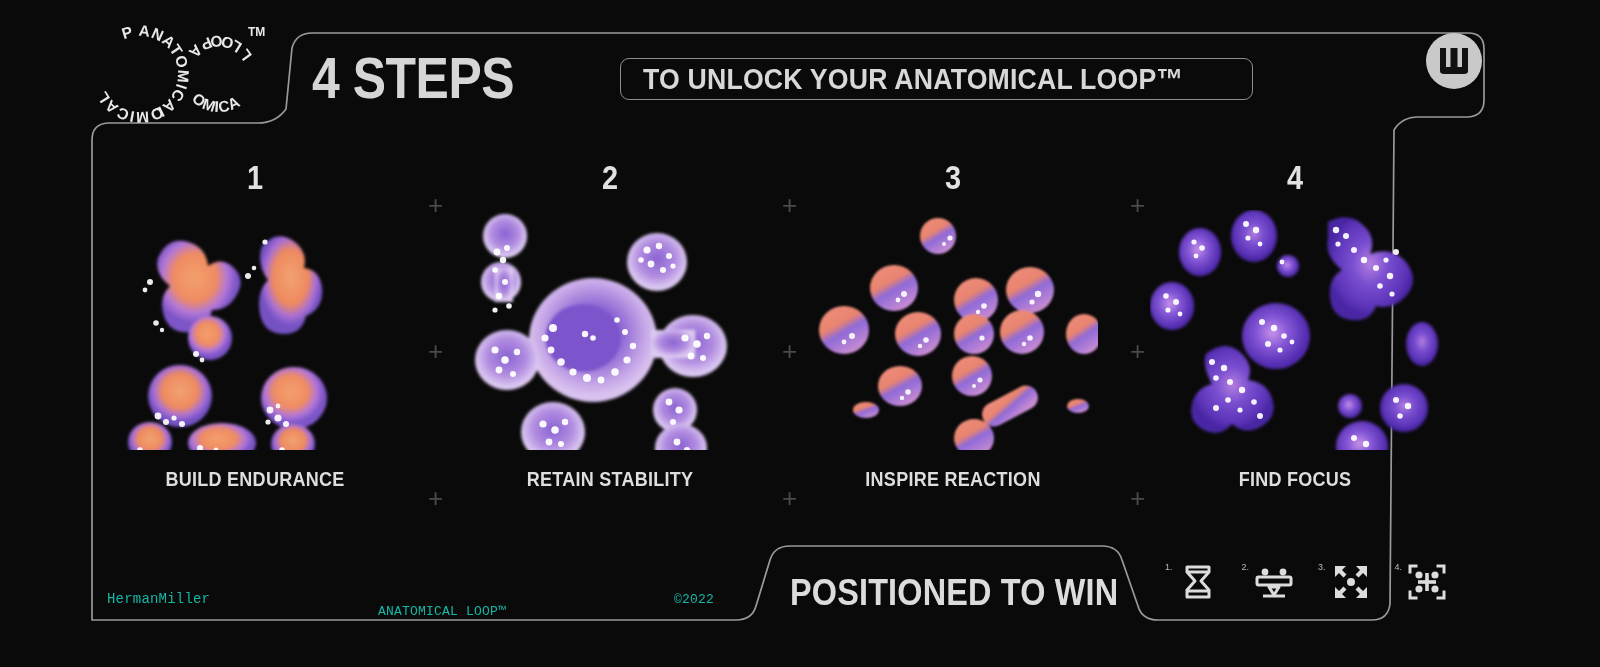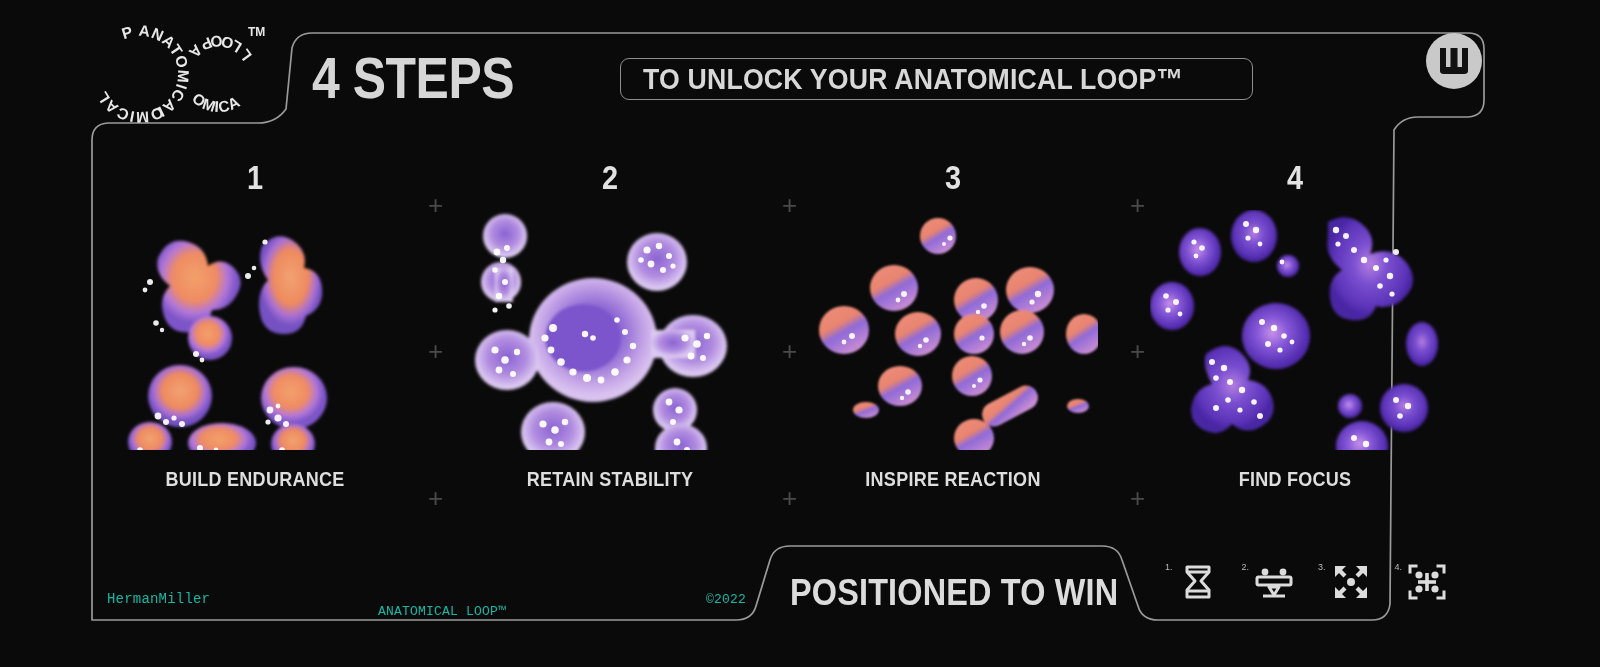--- a/index.html
+++ b/index.html
@@ -156,21 +156,21 @@
   .footer-item {
     position: absolute;
     font-size: 13px;
     color: #14b8a6;
     letter-spacing: 0.2px;
     white-space: nowrap;
     font-family: Liberation Mono, monospace;
   }
   .footer-brand  { left: 107px; top: 591px; font-weight: 400; font-size: 14px; }
   .footer-center { left: 378px; top: 592px; font-weight: 400; margin-top: 12px; }
-  .footer-right  { left: 706px; top: 592px; font-weight: 400; }
+  .footer-right  { left: 674px; top: 592px; font-weight: 400; }
 
   
   .mini-icons {
     position: absolute;
     left: 1165px; top: 560px;
     display: flex;
     align-items: flex-start;
     gap: 22px;
   }
   .mini-icon-group {

